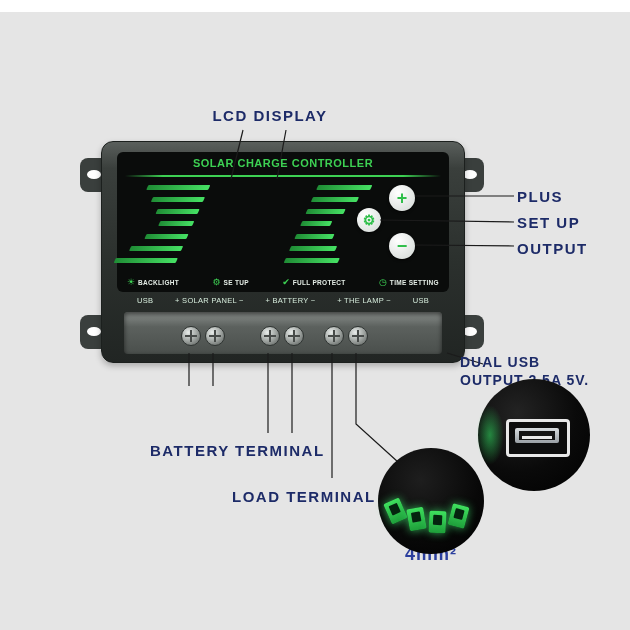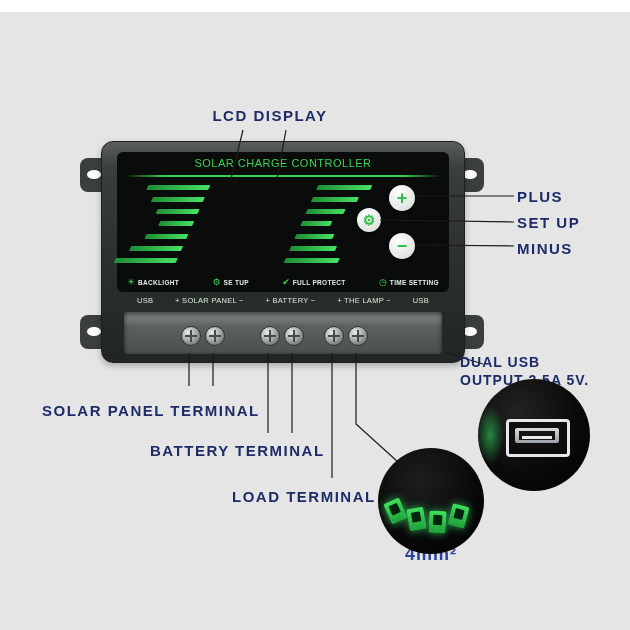--- a/index.html
+++ b/index.html
@@ -25,21 +25,21 @@
   .ear-tl{left:80px;top:146px;} .ear-bl{left:80px;top:303px;}
   .ear-tr{left:450px;top:146px;} .ear-br{left:450px;top:303px;}
   .ear-tl .hole,.ear-bl .hole{left:7px;} .ear-tr .hole,.ear-br .hole{left:13px;}
 
   .body{position:absolute;left:101px;top:129px;width:362px;height:220px;border-radius:12px;z-index:2;
         background:linear-gradient(180deg,#5a5f5c 0%,#3a3f3c 12%,#2b302d 55%,#212523 100%);
         border:1px solid #1c201e;box-shadow:0 3px 6px rgba(0,0,0,.25);}
 
   .face{position:absolute;left:15px;top:10px;width:332px;height:140px;border-radius:6px;background:#0a0c0b;}
   .device-title{position:absolute;top:5px;left:0;right:0;text-align:center;color:#3dd153;
-                font-size:11px;font-weight:normal;letter-spacing:.5px;}
+                font-size:11px;font-weight:bold;letter-spacing:.5px;}
   .title-rule{position:absolute;top:23px;left:8px;right:8px;height:2px;
               background:linear-gradient(90deg,transparent,#3dd153 12%,#3dd153 88%,transparent);}
 
   .stripes{position:absolute;top:33px;height:78px;display:flex;flex-direction:column;justify-content:space-between;transform:skewX(-24deg);}
   .stripes span{display:block;height:5px;border-radius:1px;background:linear-gradient(90deg,#1f8c35,#46e264);}
   .stripes-left{left:12px;width:64px;align-items:flex-end;}
   .stripes-right{left:184px;width:56px;align-items:flex-start;}
   .stripes-left span:nth-child(1){width:62px;} .stripes-left span:nth-child(2){width:52px;}
   .stripes-left span:nth-child(3){width:42px;} .stripes-left span:nth-child(4){width:34px;}
   .stripes-left span:nth-child(5){width:42px;} .stripes-left span:nth-child(6){width:52px;}
@@ -131,26 +131,25 @@
       <line x1="268" y1="341" x2="268" y2="421"></line>
       <line x1="292" y1="341" x2="292" y2="421"></line>
       <line x1="332" y1="341" x2="332" y2="466"></line>
       <polyline points="356,341 356,412 398,450"></polyline>
     </g>
   </svg>
 
   <div class="callout c-lcd">LCD  DISPLAY</div>
   <div class="callout c-plus">PLUS</div>
   <div class="callout c-setup">SET  UP</div>
-  <div class="callout c-minus">MINUS</div>
+  <div class="callout c-minus">OUTPUT</div>
   <div class="callout c-dualusb">
     <div>DUAL  USB</div>
     <div>OUTPUT  2.5A  5V.</div>
   </div>
-  <div class="callout c-solar">SOLAR  PANEL  TERMINAL</div>
   <div class="callout c-battery">BATTERY  TERMINAL</div>
   <div class="callout c-load">LOAD  TERMINAL</div>
   <div class="callout c-gauge">4mm²</div>
 
   <div class="ear ear-tl">
       <div class="hole"></div>
     </div>
   <div class="ear ear-bl">
       <div class="hole"></div>
     </div>

